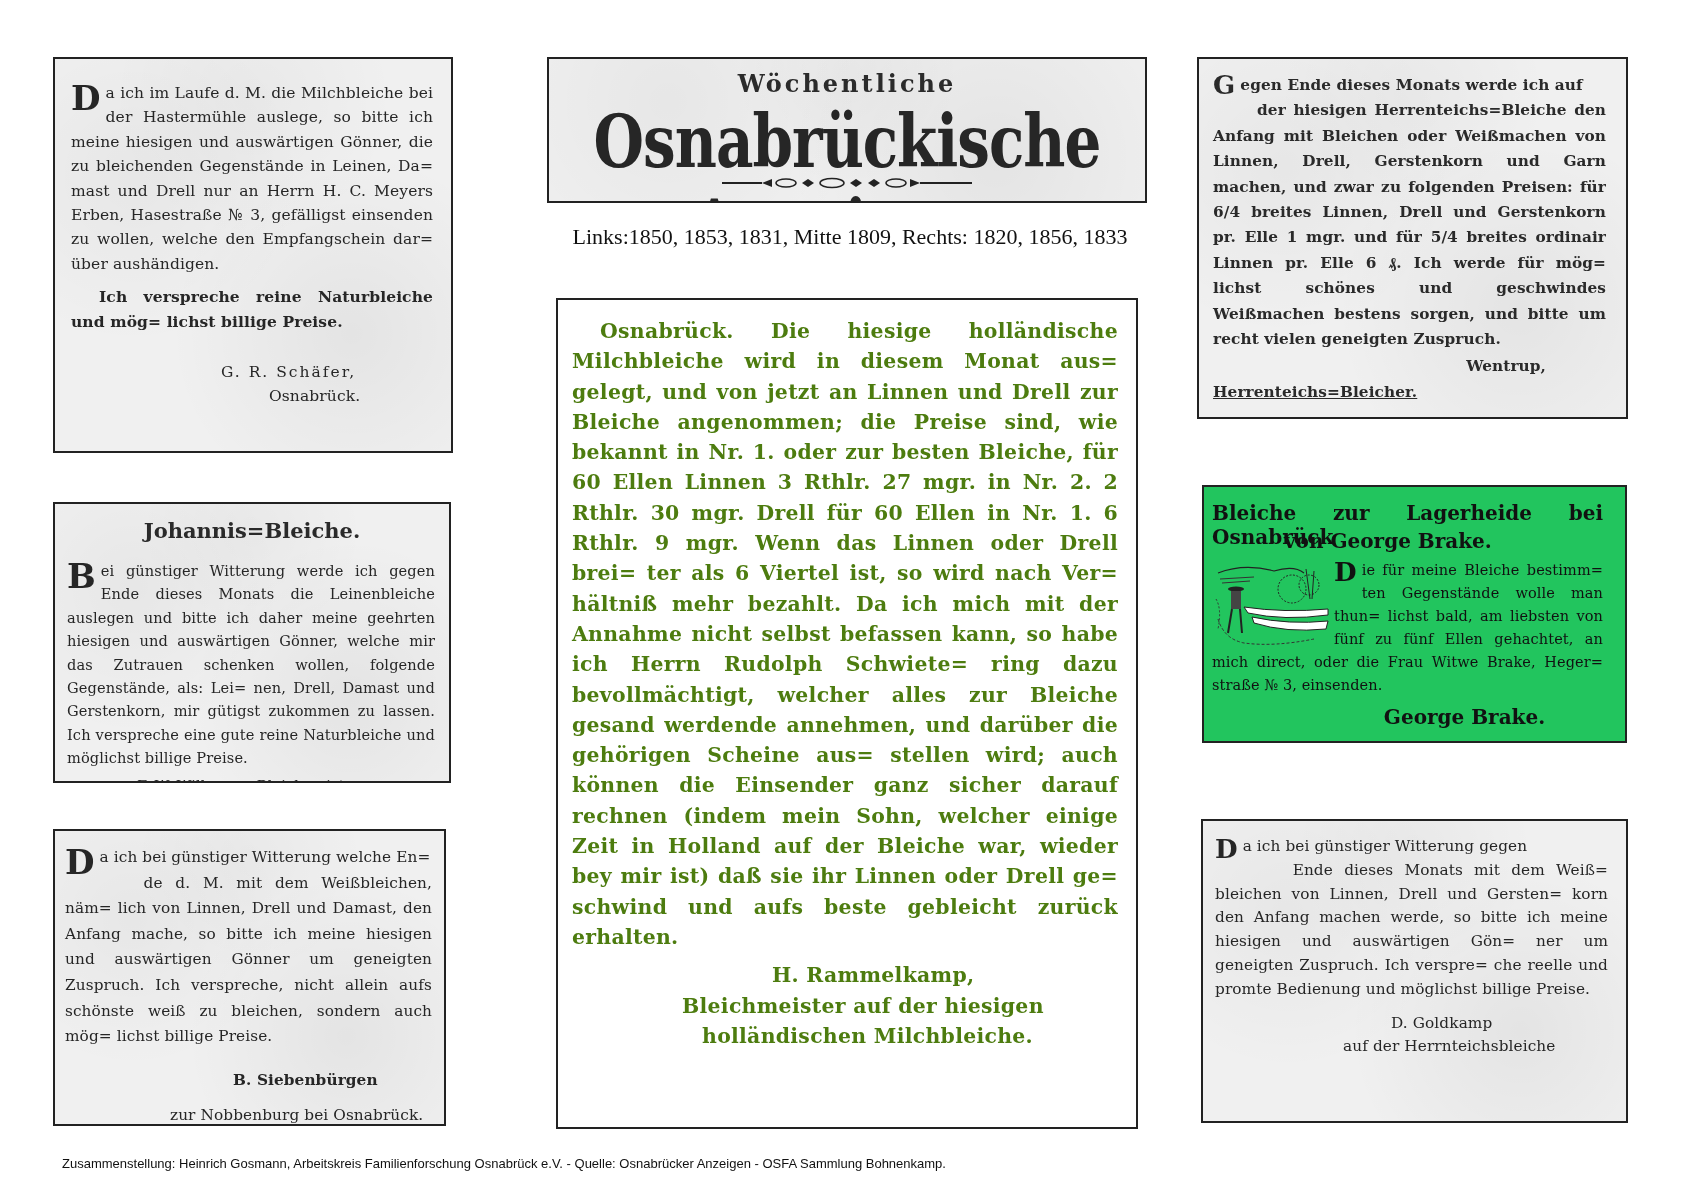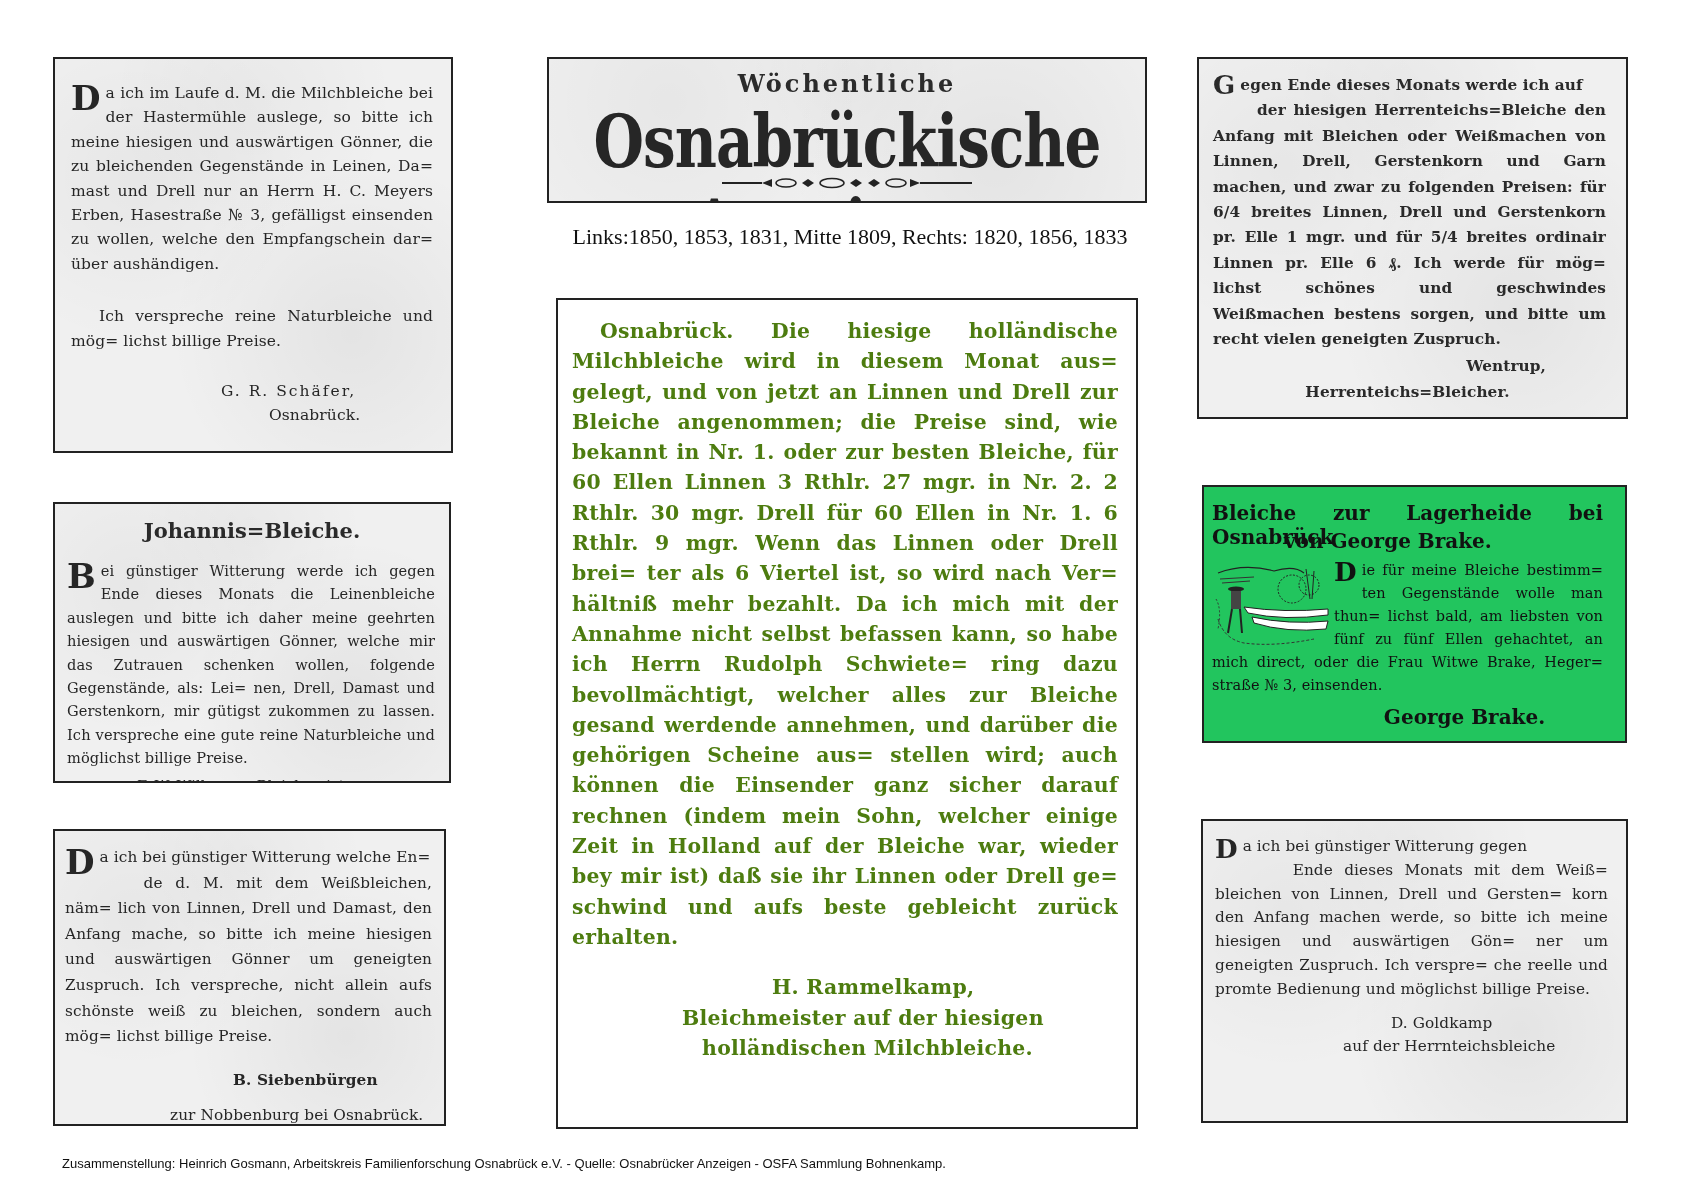--- a/index.html
+++ b/index.html
@@ -21,21 +21,21 @@
     text-align: justify; color: #262626; letter-spacing: 0.1px;
   }
   .txt p { margin: 0; }
   .indent { text-indent: 28px; }
   .drop { float: left; font-size: 34px; line-height: 30px; font-weight: bold; margin: 2px 5px 0 0; font-family: "DejaVu Serif", serif; }
   .sig { text-align: center; }
 
   
   #box1 { left: 53px; top: 57px; width: 400px; height: 396px; }
   #box1 .txt { position: absolute; left: 16px; right: 18px; top: 22px; font-size: 15.5px; line-height: 24.4px; }
-  #box1 .p2 { margin-top: 28px; }
+  #box1 .p2 { margin-top: 9px; font-weight: bold; }
   #box1 .sig1 { margin-top: 26px; padding-left: 150px; text-align: left; letter-spacing: 2px; }
   #box1 .sig2 { margin-top: 8px; padding-left: 140px; text-align: left; }
   #box1 .sig3 { padding-left: 198px; text-align: left; }
 
   
   #box2 { left: 53px; top: 502px; width: 398px; height: 281px; }
   #box2 .title { position: absolute; top: 14px; left: 0; right: 0; text-align: center; font-size: 21px; font-weight: bold; color: #2a2a2a; }
   #box2 .txt { position: absolute; left: 12px; right: 14px; top: 55px; font-size: 14.6px; line-height: 23.4px; }
   #box2 .sig { margin-top: 4px; padding-left: 70px; text-align: left; }
 
@@ -50,30 +50,30 @@
   #masthead { left: 547px; top: 57px; width: 600px; height: 146px; }
   #masthead .pre { position: absolute; top: 10px; left: 0; right: 0; text-align: center; font-size: 24px; font-weight: bold; letter-spacing: 3px; color: #2b2b2b; }
   #masthead .main { position: absolute; top: 40px; left: 0; right: 0; text-align: center; font-size: 58px; font-weight: bold; letter-spacing: -1px; color: #262626; font-family: "DejaVu Serif", serif; transform: scaleY(1.25); transform-origin: top center; }
   #masthead .orn { position: absolute; bottom: 12px; left: 50%; transform: translateX(-50%); width: 250px; height: 12px; }
 
   #caption { position: absolute; left: 530px; width: 640px; top: 224px; text-align: center; font-family: "Liberation Serif", serif; font-size: 22px; color: #111; }
 
   
   #center { left: 556px; top: 298px; width: 582px; height: 831px; background: #ffffff; background-image: none; }
   #center .txt { position: absolute; left: 14px; right: 18px; top: 16px; font-size: 20.4px; line-height: 30.3px; font-weight: bold; color: #4d7c0f; letter-spacing: 0.3px; }
-  #center .sig1 { padding-left: 200px; text-align: left; margin-top: 20px; }
+  #center .sig1 { padding-left: 200px; text-align: left; margin-top: 8px; }
   #center .sig2 { padding-left: 110px; text-align: left; }
   #center .sig3 { padding-left: 130px; text-align: left; }
 
   
   #rbox1 { left: 1197px; top: 57px; width: 431px; height: 362px; }
   #rbox1 .txt { position: absolute; left: 14px; right: 20px; top: 14px; font-size: 15.3px; line-height: 25.4px; font-weight: bold; color: #2a2a2a; }
   #rbox1 .hang { padding-left: 44px; }
   #rbox1 .sig1 { text-align: right; padding-right: 60px; margin-top: 2px; }
-  #rbox1 .sig2 { text-align: center; padding-right: 4px; }
+  #rbox1 .sig2 { text-align: left; padding-right: 4px; text-decoration: underline; }
 
   
   #rbox2 { left: 1202px; top: 485px; width: 425px; height: 258px; background: #22c55e; background-image: none; }
   #rbox2 .h1 { position: absolute; top: 14px; left: 8px; right: 22px; font-size: 20px; font-weight: bold; text-align: justify; text-align-last: justify; color: #111; }
   #rbox2 .h2 { position: absolute; top: 42px; left: 80px; font-size: 20px; font-weight: bold; color: #111; }
   #rbox2 .woodcut { position: absolute; left: 10px; top: 72px; width: 115px; height: 88px; }
   #rbox2 .txt { position: absolute; left: 8px; right: 22px; top: 72px; font-size: 14.5px; line-height: 23px; color: #111; }
   #rbox2 .floatpad { float: left; width: 122px; height: 92px; }
   #rbox2 .sig { position: absolute; left: 0; right: 0; top: 218px; padding-left: 100px; text-align: center; font-size: 20px; font-weight: bold; color: #111; }
 

